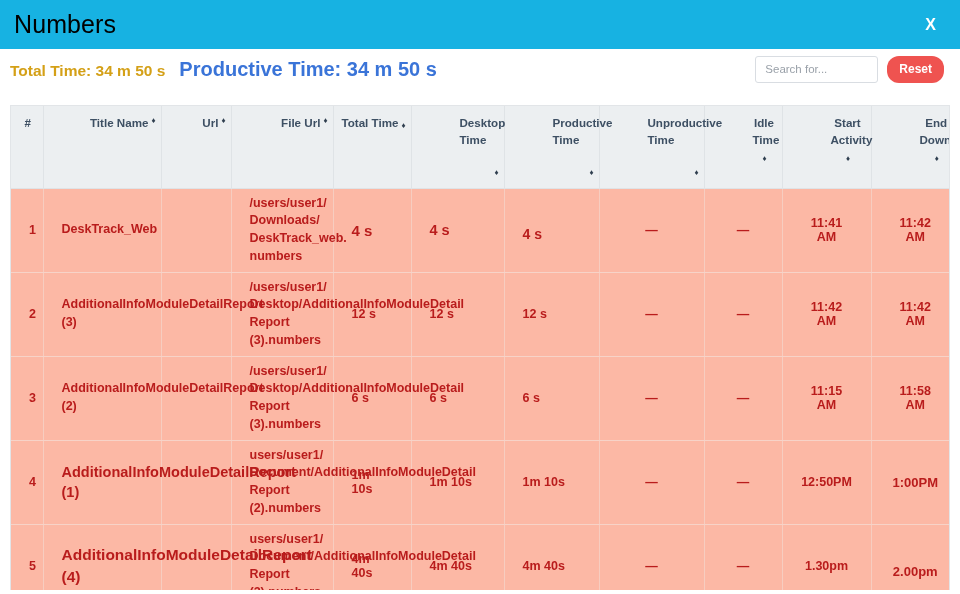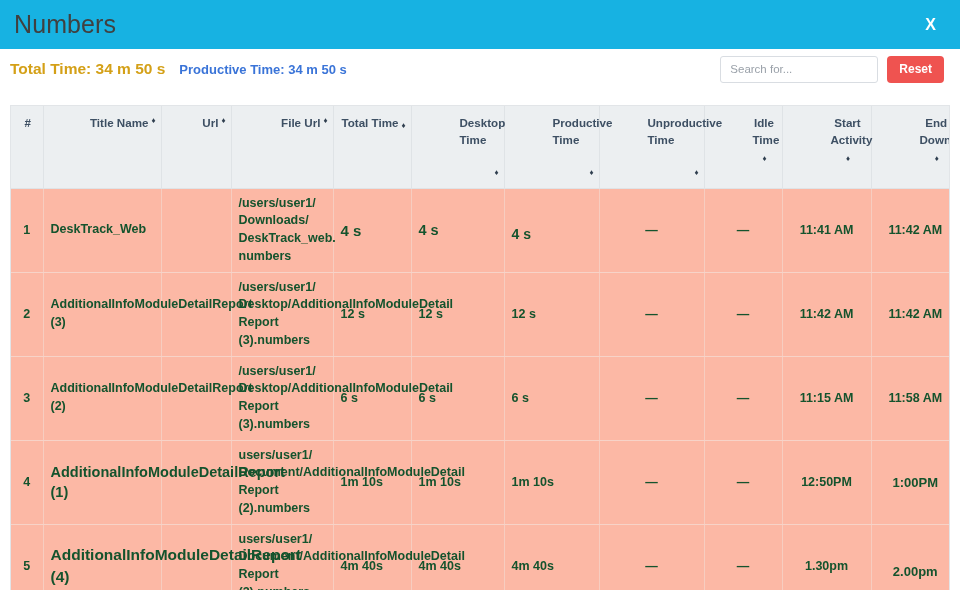--- a/index.html
+++ b/index.html
@@ -14,21 +14,21 @@
   
   .titlebar {
     height: 49px;
     background: #17b2e2;
     display: flex;
     align-items: center;
     justify-content: space-between;
     padding: 0 18px 0 14px;
   }
   .titlebar .title {
-    color: #404040;
+    color: #000000;
     font-size: 25px;
     font-weight: 400;
     letter-spacing: .1px;
     line-height: 1;
   }
   .titlebar .closebtn {
     color: #ffffff;
     font-size: 16px;
     font-weight: 700;
     cursor: pointer;
@@ -51,49 +51,49 @@
     flex: 1 1 auto;
   }
   .summary .total {
     color: #d4a017;
     font-size: 15.5px;
     font-weight: 700;
     white-space: nowrap;
   }
   .summary .productive {
     color: #3a74d8;
-    font-size: 13px;
+    font-size: 20px;
     font-weight: 700;
     white-space: nowrap;
   }
   .searchwrap {
     display: flex;
     align-items: center;
     gap: 9px;
     flex: 0 0 auto;
   }
   .searchbox {
-    width: 158px;
+    width: 123px;
     height: 27px;
     border: 1px solid #d9dde2;
     border-radius: 3px;
     background: #fff;
     padding: 0 9px;
     font-size: 11.5px;
     color: #8a9199;
     font-family: "Liberation Sans", sans-serif;
     outline: none;
   }
   .searchbox::placeholder { color: #9aa1a9; }
   .resetbtn {
     height: 27px;
     min-width: 56px;
     padding: 0 12px;
     border: none;
-    border-radius: 4px;
+    border-radius: 12px;
     background: #ef5350;
     color: #ffffff;
     font-size: 12px;
     font-weight: 700;
     font-family: "Liberation Sans", sans-serif;
     cursor: pointer;
   }
 
   
   .tablewrap {
@@ -139,25 +139,25 @@
     letter-spacing: -1px;
     cursor: pointer;
   }
   th.c-num .hd { justify-content: center; }
   th.c-num { text-align: center; padding-left: 6px; }
 
   table.grid td {
     background: #fcb8a5;
     border-right: 1px solid #f7cdc0;
     border-bottom: 1px solid #f7d3c8;
-    color: #14532d;
+    color: #b91c1c;
     font-size: 12.5px;
     font-weight: 700;
     vertical-align: middle;
-    padding: 6px 7px;
+    padding: 6px 18px;
   }
   table.grid td:last-child { border-right: none; }
   table.grid tr:last-child td { border-bottom: none; }
 
   td.c-idx { text-align: center; font-size: 11.5px; }
   td.c-title  { font-size: 13.5px; line-height: 1.42; }
   td.c-fileurl { font-size: 10.6px; line-height: 1.42; }
   td.c-center { text-align: center; font-weight: 500; color: #4a5562; }
   td.c-time   { text-align: left; font-weight: 500; color: #4a5562; font-size: 14px; }
   td.c-act    { text-align: center; font-size: 12.5px; }

